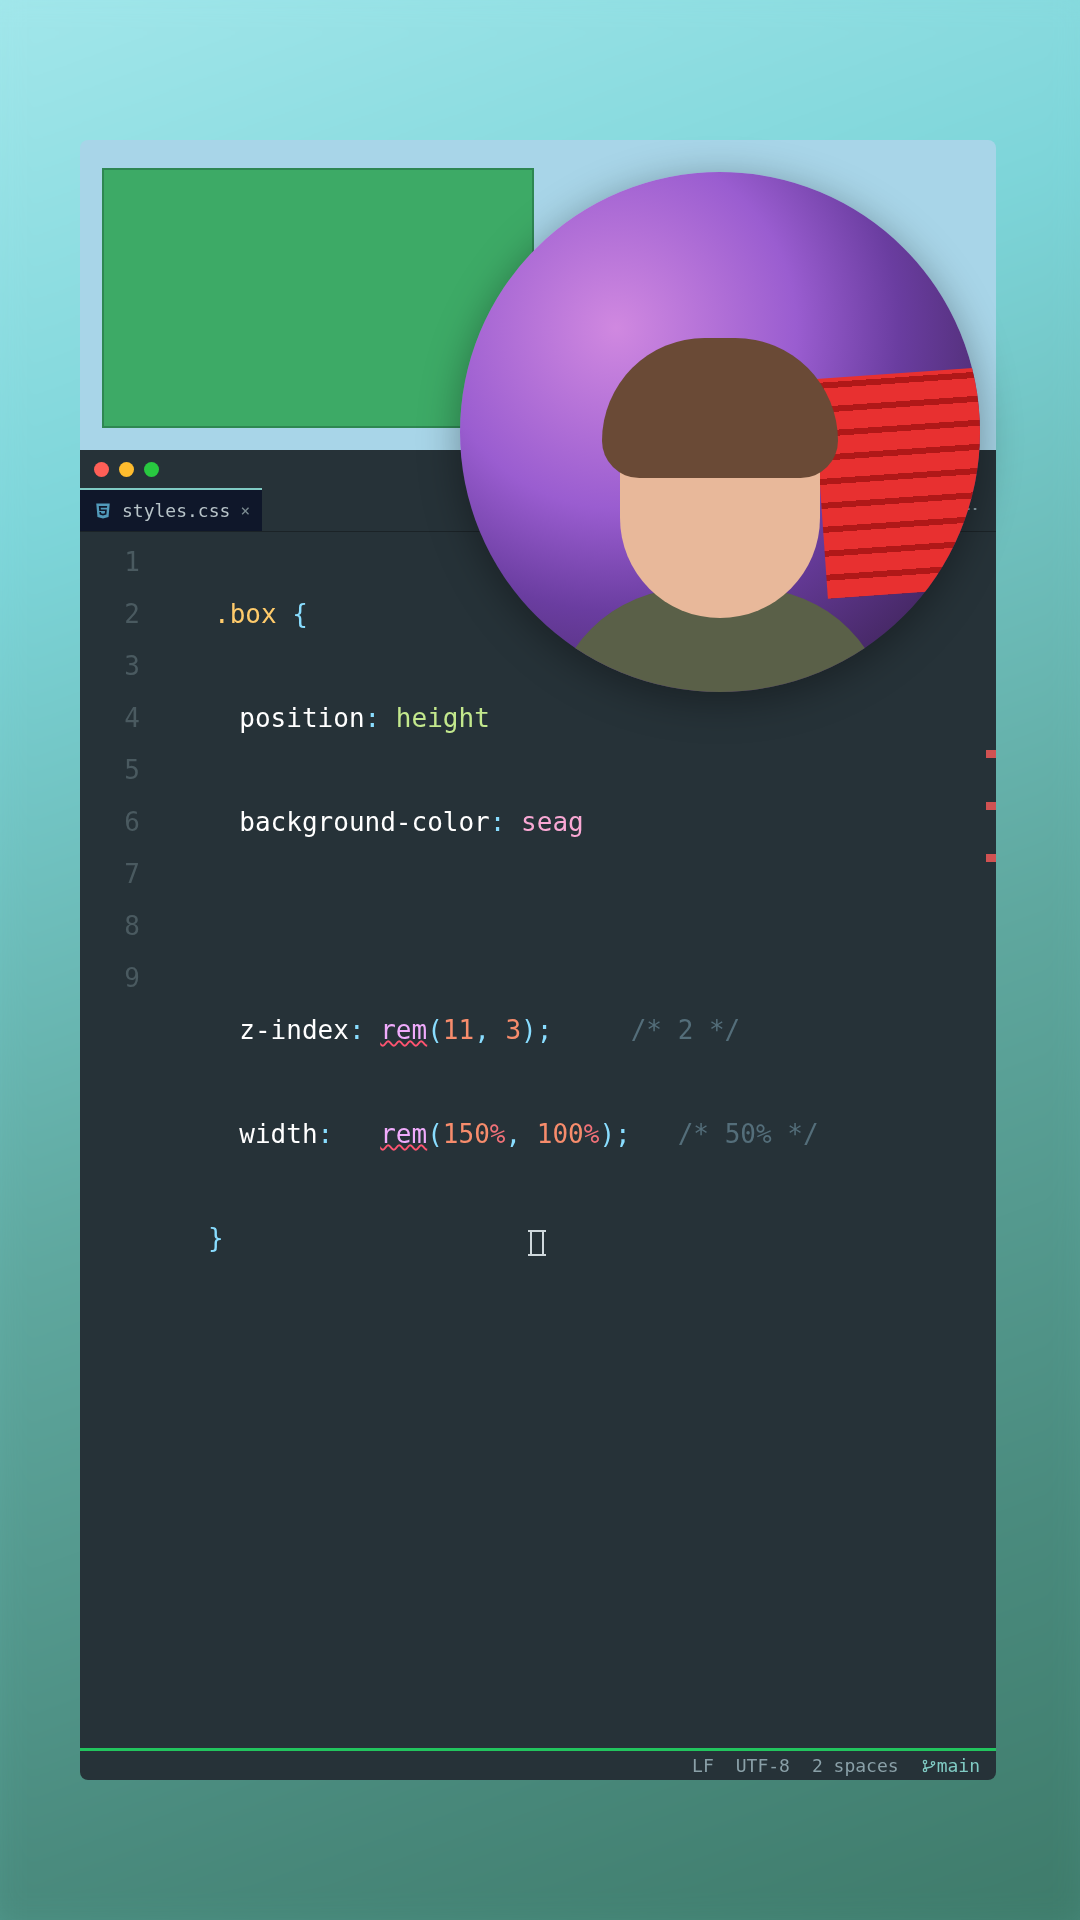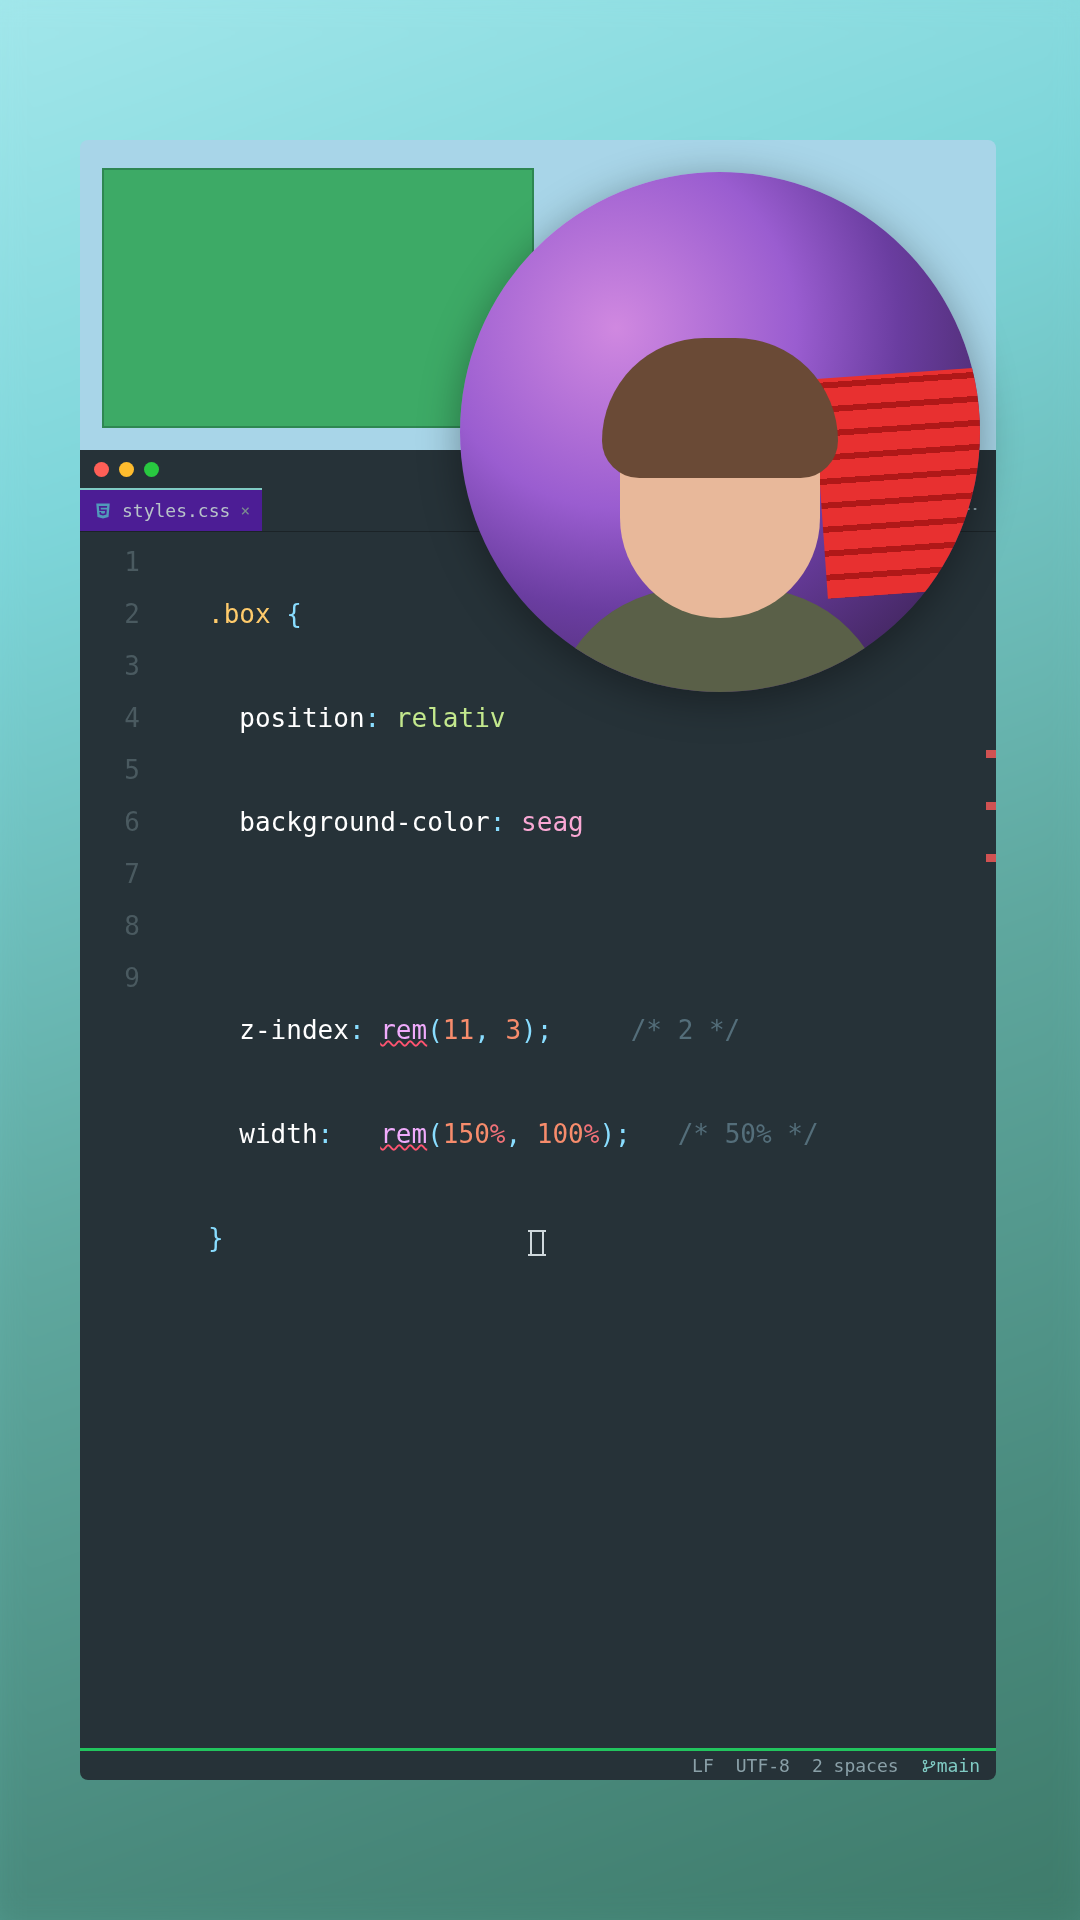--- a/index.html
+++ b/index.html
@@ -70,21 +70,21 @@
   display: flex;
   align-items: stretch;
   border-bottom: 1px solid #1b2327;
   position: relative;
 }
 .tab {
   display: flex;
   align-items: center;
   gap: 10px;
   padding: 0 12px 0 14px;
-  background: #4c1d95;
+  background: #0f172a;
   border-top: 2px solid #80cbc4;
   font-size: 18px;
   color: #b8c4c9;
 }
 .tab .file-icon {
   width: 18px; height: 18px;
   display: inline-flex; align-items: center; justify-content: center;
 }
 .tab .file-icon svg { width: 18px; height: 18px; fill: #519aba; }
 .tab .close { color: #7a8a90; font-size: 16px; }
@@ -125,21 +125,21 @@
 .code {
   flex: 1;
   padding-top: 4px;
   padding-left: 12px;
   white-space: pre;
   color: #b0bec5;
   position: relative;
 }
 .line { height: 52px; }
 .punct { color: #89ddff; }
-.selector { color: #ffcb6b; }
+.selector { color: #ffcb6b; margin-left: 6px; }
 .prop { color: #ffffff; }
 .fn { color: #f0abfc; text-decoration: wavy underline #ff5370; text-decoration-thickness: 2px; }
 .num { color: #f78c6c; }
 .unit { color: #f07178; }
 .comment { color: #546e7a; }
 .kw { color: #c3e88d; }
 .val { color: #f9a8d4; }
 .errbar {
   position: absolute;
   right: 0;
@@ -269,21 +269,21 @@
         <div class="ln">3</div>
         <div class="ln">4</div>
         <div class="ln">5</div>
         <div class="ln">6</div>
         <div class="ln">7</div>
         <div class="ln">8</div>
         <div class="ln">9</div>
       </div>
       <div class="code">
 <div class="line"><span class="selector">.box</span><span class="punct"> {</span></div>
-<div class="line">  <span class="prop">position</span><span class="punct">: </span><span class="kw">relativ</span></div>
+<div class="line">  <span class="prop">position</span><span class="punct">: </span><span class="kw">height</span></div>
 <div class="line">  <span class="prop">background-color</span><span class="punct">: </span><span class="val">seag</span></div>
 <div class="line"></div>
 <div class="line">  <span class="prop">z-index</span><span class="punct">: </span><span class="fn">rem</span><span class="punct">(</span><span class="num">11</span><span class="punct">, </span><span class="num">3</span><span class="punct">)</span><span class="punct">;</span><span>     </span><span class="comment">/* 2 */</span></div>
 <div class="line">  <span class="prop">width</span><span class="punct">:   </span><span class="fn">rem</span><span class="punct">(</span><span class="num">150</span><span class="unit">%</span><span class="punct">, </span><span class="num">100</span><span class="unit">%</span><span class="punct">)</span><span class="punct">;</span><span>   </span><span class="comment">/* 50% */</span></div>
 <div class="line"><span class="punct">}</span></div>
 <div class="line"></div>
 
         <div class="errbar" style="top:218px"></div>
         <div class="errbar" style="top:270px"></div>
         <div class="errbar" style="top:322px"></div>

